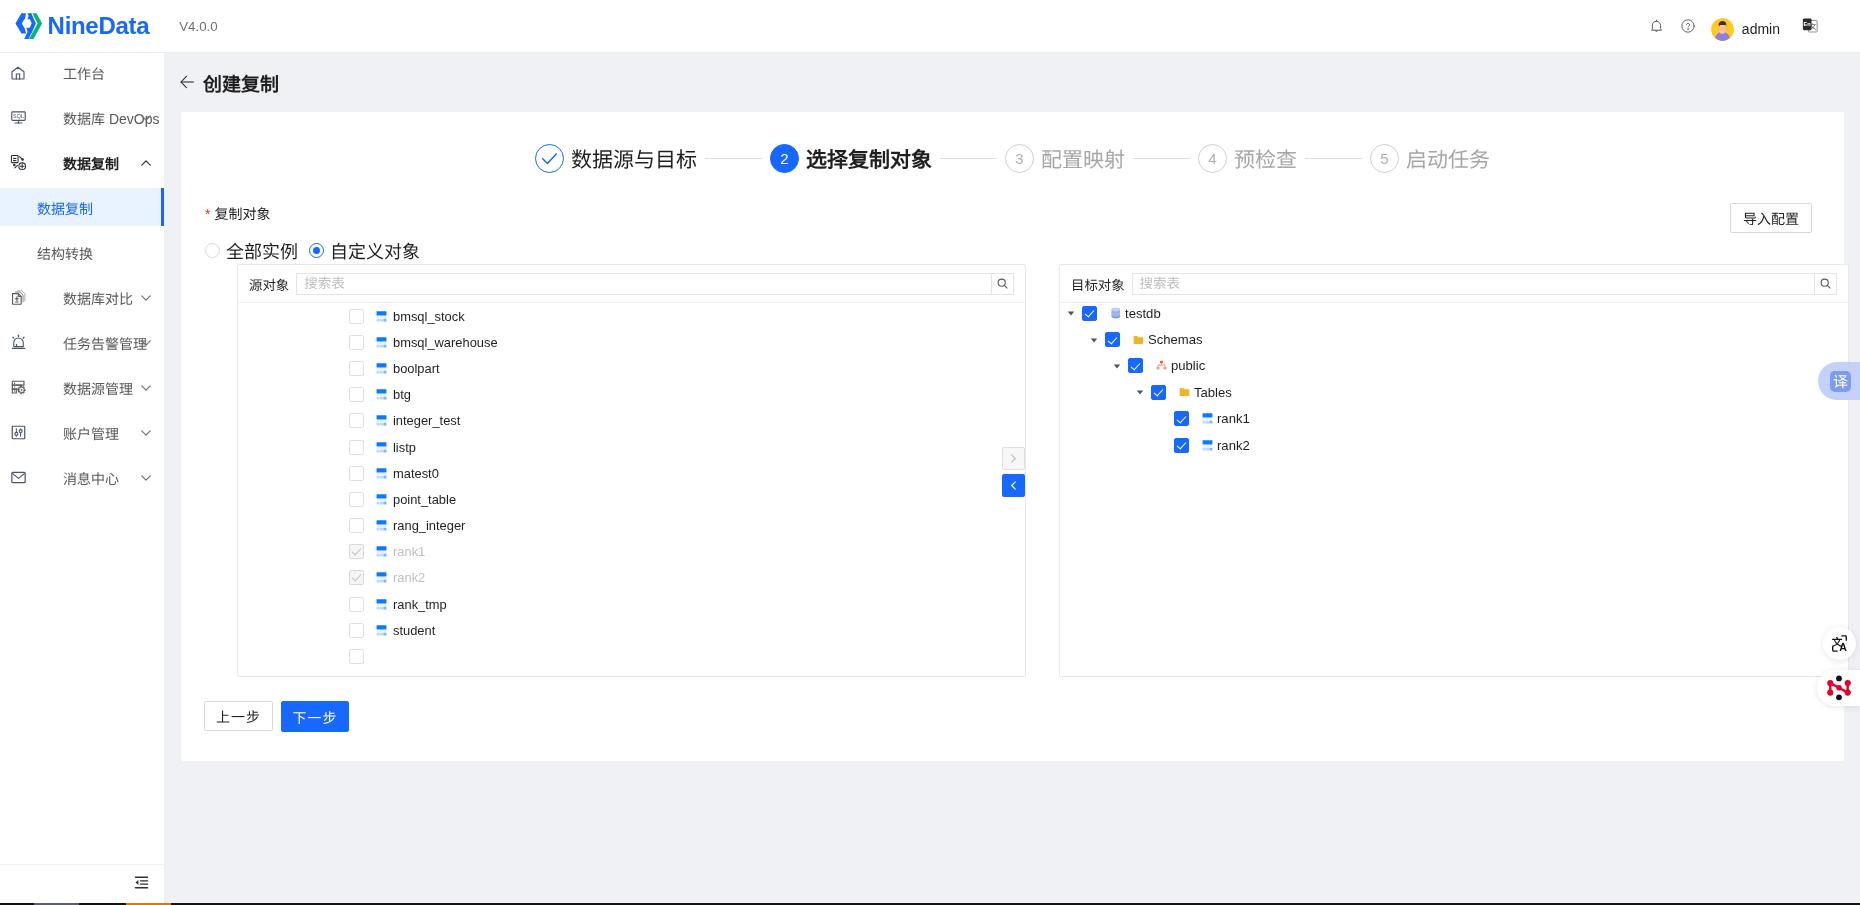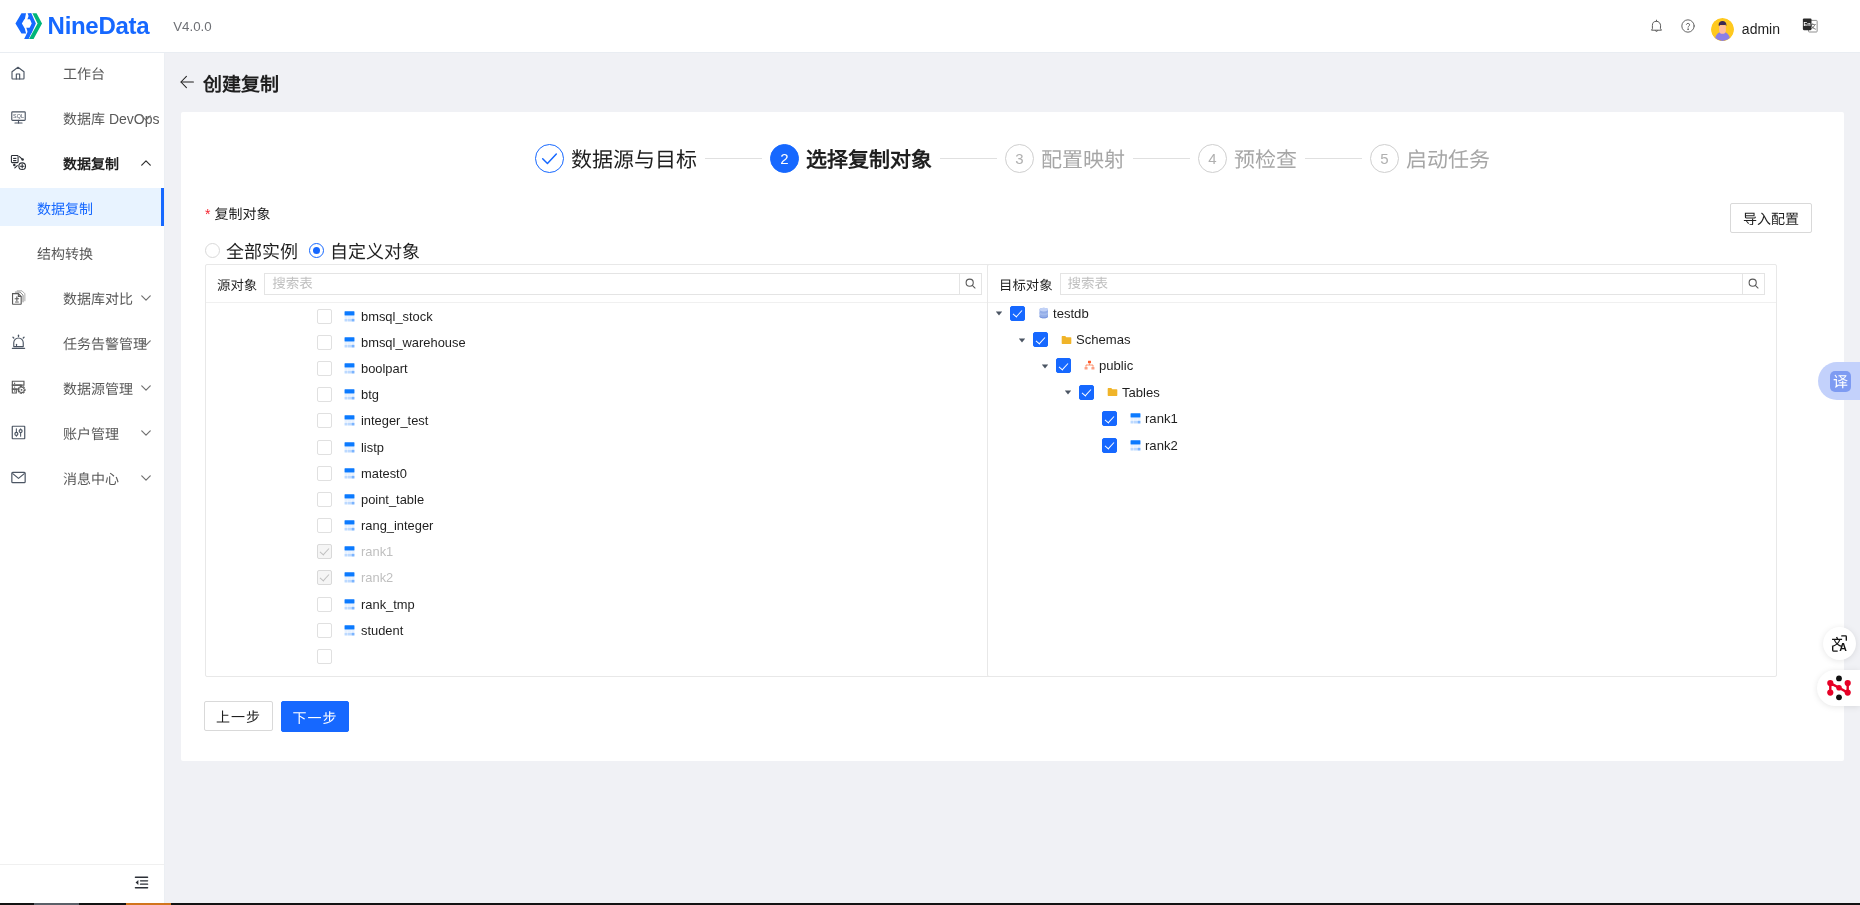--- a/index.html
+++ b/index.html
@@ -6,21 +6,21 @@
   *{box-sizing:border-box;margin:0;padding:0;}
   html,body{width:1860px;height:905px;overflow:hidden;}
   body{font-family:"Liberation Sans",sans-serif;background:#fff;color:#1f1f1f;font-size:14px;-webkit-font-smoothing:antialiased;}
   .app{position:relative;width:1860px;height:905px;}
 
   
   .topbar{position:absolute;left:0;top:0;width:1860px;height:53px;background:#fff;border-bottom:1px solid #e9edf2;display:flex;align-items:center;}
   .brand{display:flex;align-items:center;padding-left:15px;}
   .brand-logo{width:27.6px;height:26.7px;display:block;margin-top:0px;}
   .brand-name{margin-left:5px;font-size:24px;font-weight:700;color:#1668ff;letter-spacing:-.3px;line-height:1;}
-  .version{margin-left:24px;font-size:13.3px;color:#6e7075;}
+  .version{margin-left:30px;font-size:13.3px;color:#6e7075;}
   .topright{margin-left:auto;display:flex;align-items:center;padding-right:41px;gap:21px;}
   .topright .ico-btn:first-child{margin-right:-3px;}
   .topright .ico-btn:nth-child(2){margin-right:-5px;}
   .ico-btn{height:20px;display:flex;align-items:center;justify-content:center;cursor:pointer;}
   .avatar-wrap{display:flex;align-items:center;gap:8px;cursor:pointer;margin-top:6px;}
   .avatar{width:23px;height:23px;border-radius:50%;overflow:hidden;display:block;}
   .username{font-size:14px;color:#1f1f1f;}
 
   
   .sidebar{position:absolute;left:0;top:53px;width:165px;height:852px;background:#fff;border-right:1px solid #eceff3;}
@@ -62,23 +62,23 @@
   .radios{display:flex;align-items:center;margin-top:14px;gap:0;}
   .radio{display:flex;align-items:center;cursor:pointer;font-size:18px;color:#1f1f1f;}
   .rdot{width:15px;height:15px;border-radius:50%;border:1px solid #d9d9d9;background:#fff;display:inline-block;position:relative;}
   .radio.on .rdot{border-color:#1668ff;}
   .radio.on .rdot:after{content:"";position:absolute;left:3px;top:3px;width:7px;height:7px;border-radius:50%;background:#1668ff;}
   .radio .rlabel{margin-left:6px;}
   .import-btn{position:absolute;right:32px;top:0px;height:30px;width:82px;padding:0;border:1px solid #d9d9d9;background:#fff;border-radius:2px;font-size:14px;color:#1f1f1f;display:flex;align-items:center;justify-content:center;cursor:pointer;font-family:inherit;}
 
   
   .transfer{position:absolute;left:24px;top:152px;width:1617px;height:413px;}
-  .panel{position:absolute;top:0;border:1px solid #e8e8e8;border-radius:2px;background:#fff;height:413px;overflow:hidden;}
+  .panel{position:absolute;top:0;border:1px solid #e8e8e8;border-radius:2px;background:#fff;height:413px;overflow:hidden;margin-left:32px;}
   .panel.left{left:0;width:789px;}
-  .panel.right{left:782px;width:790px;}
+  .panel.right{left:822px;width:790px;}
   .panel-head{height:38px;display:flex;align-items:center;border-bottom:1px solid #f0f0f0;padding-left:11px;}
   .panel-head .ptitle{font-size:13.4px;color:#1f1f1f;white-space:nowrap;}
   .searchbox{display:flex;margin-left:7px;flex:1;margin-right:11px;height:22px;}
   .searchbox input{flex:1;height:22px;border:1px solid #e4e4e4;border-right:none;padding:0 7px;font-size:13.5px;color:#1f1f1f;outline:none;font-family:inherit;background:#fff;}
   .searchbox input::placeholder{color:#bfbfbf;}
   .searchbtn{width:23px;height:22px;border:1px solid #e4e4e4;background:#fff;display:flex;align-items:center;justify-content:center;cursor:pointer;}
   .plist{height:373px;overflow:hidden;padding-top:0px;}
   #tgt-list{margin-top:-3px;}
   .row{height:26.2px;display:flex;align-items:center;font-size:12.9px;color:#1f1f1f;}
   .cbx{width:15px;height:15px;border:1px solid #e0e0e0;border-radius:2px;background:#fff;flex:0 0 15px;position:relative;cursor:pointer;box-sizing:border-box;}

